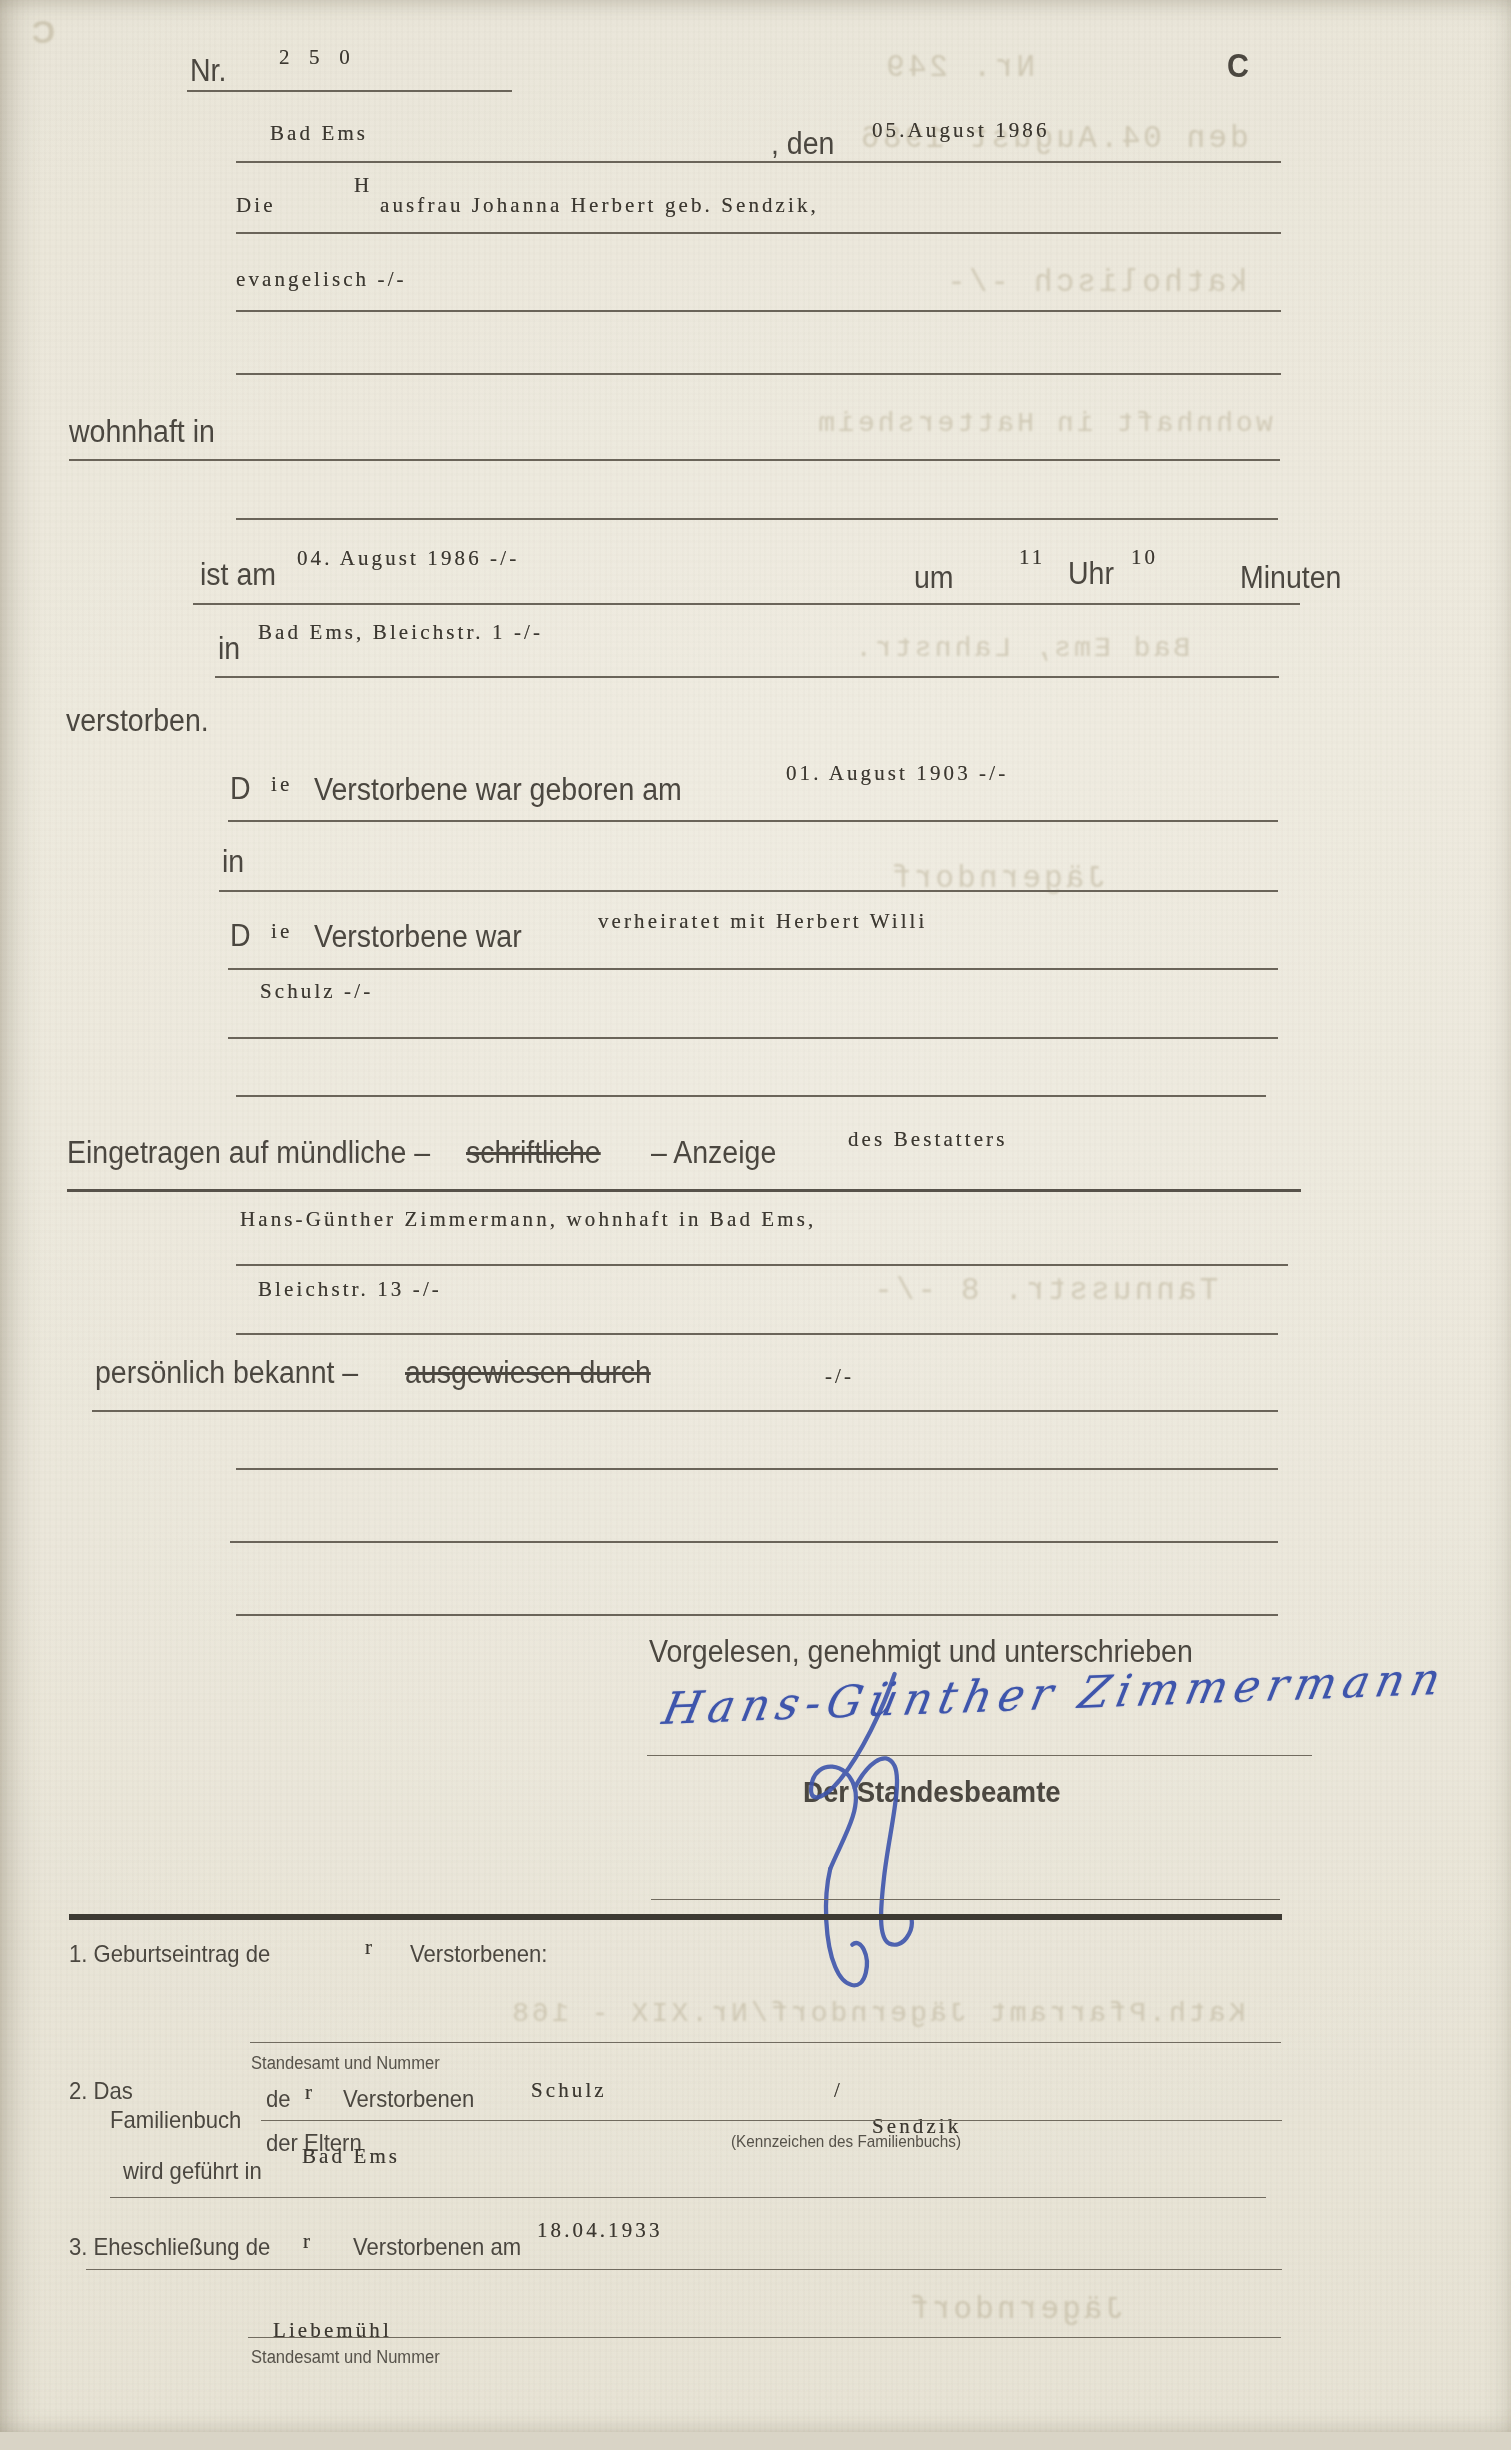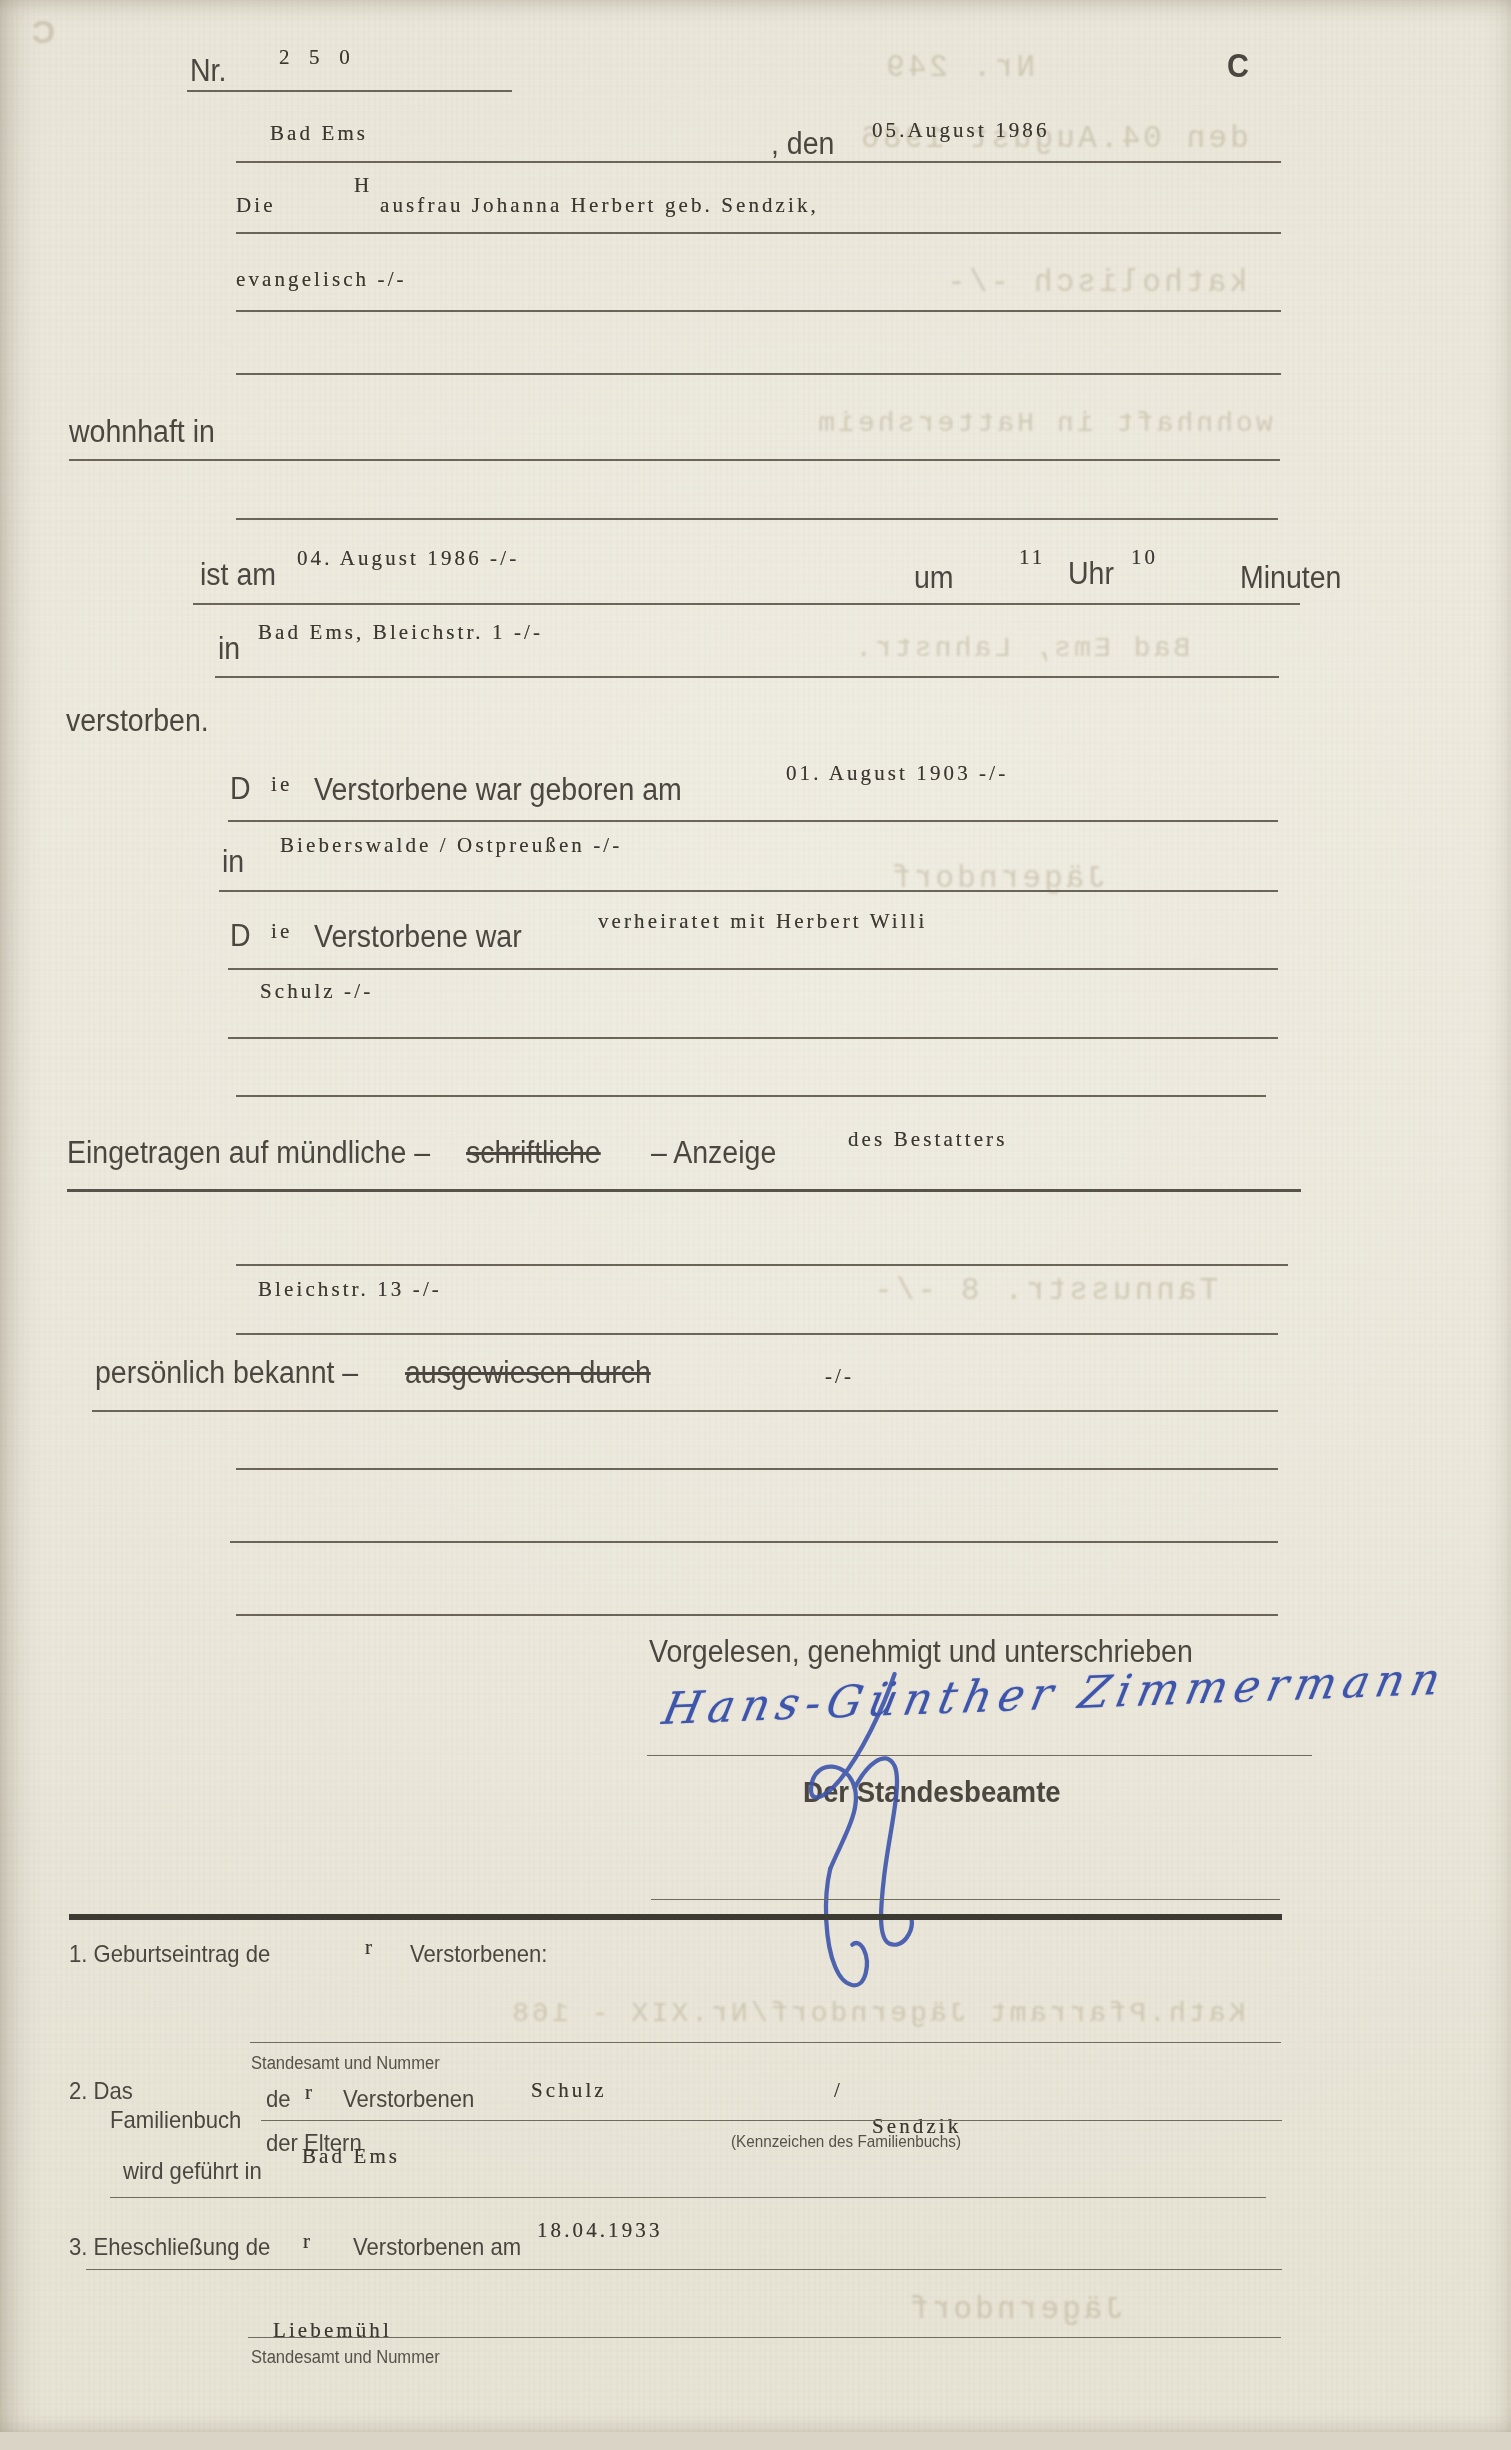--- a/index.html
+++ b/index.html
@@ -112,39 +112,39 @@
 
   <span class="p" style="left:66px; top:705px;">verstorben.</span>
 
   <span class="p" style="left:230px; top:773px;">D</span>
   <span class="t" style="left:271px; top:774px;">ie</span>
   <span class="p" style="left:314px; top:774px;">Verstorbene war geboren am</span>
   <span class="t" style="left:786px; top:763px;">01. August 1903 -/-</span>
   <div class="rule" style="left:228px; top:820px; width:1050px;"></div>
 
   <span class="p" style="left:222px; top:846px;">in</span>
-  <span class="t" style="left:280px; top:835px;">Bieberswalde / Ostpreußen -/-</span>
   <div class="rule" style="left:219px; top:890px; width:1059px;"></div>
 
   <span class="p" style="left:230px; top:920px;">D</span>
   <span class="t" style="left:271px; top:921px;">ie</span>
   <span class="p" style="left:314px; top:921px;">Verstorbene war</span>
   <span class="t" style="left:598px; top:911px;">verheiratet mit Herbert Willi</span>
   <div class="rule" style="left:228px; top:968px; width:1050px;"></div>
 
   <span class="t" style="left:260px; top:981px;">Schulz -/-</span>
   <div class="rule" style="left:228px; top:1037px; width:1050px;"></div>
   <div class="rule" style="left:236px; top:1095px; width:1030px;"></div>
 
   <span class="p" style="left:67px; top:1137px;">Eingetragen auf mündliche –</span>
   <span class="p strike" style="left:466px; top:1137px;">schriftliche</span>
   <span class="p" style="left:651px; top:1137px;">– Anzeige</span>
   <span class="t" style="left:848px; top:1129px;">des Bestatters</span>
   <div class="rule strong" style="left:67px; top:1189px; width:1234px;"></div>
 
+  <span class="t" style="left:240px; top:1209px;">Hans-Günther Zimmermann, wohnhaft in Bad Ems,</span>
   <div class="rule" style="left:236px; top:1264px; width:1052px;"></div>
 
   <span class="t" style="left:258px; top:1279px;">Bleichstr. 13 -/-</span>
   <div class="rule" style="left:236px; top:1333px; width:1042px;"></div>
 
   <span class="p" style="left:95px; top:1357px;">persönlich bekannt –</span>
   <span class="p strike" style="left:405px; top:1357px;">ausgewiesen durch</span>
   <span class="t" style="left:825px; top:1366px;">-/-</span>
   <div class="rule" style="left:92px; top:1410px; width:1186px;"></div>
 

